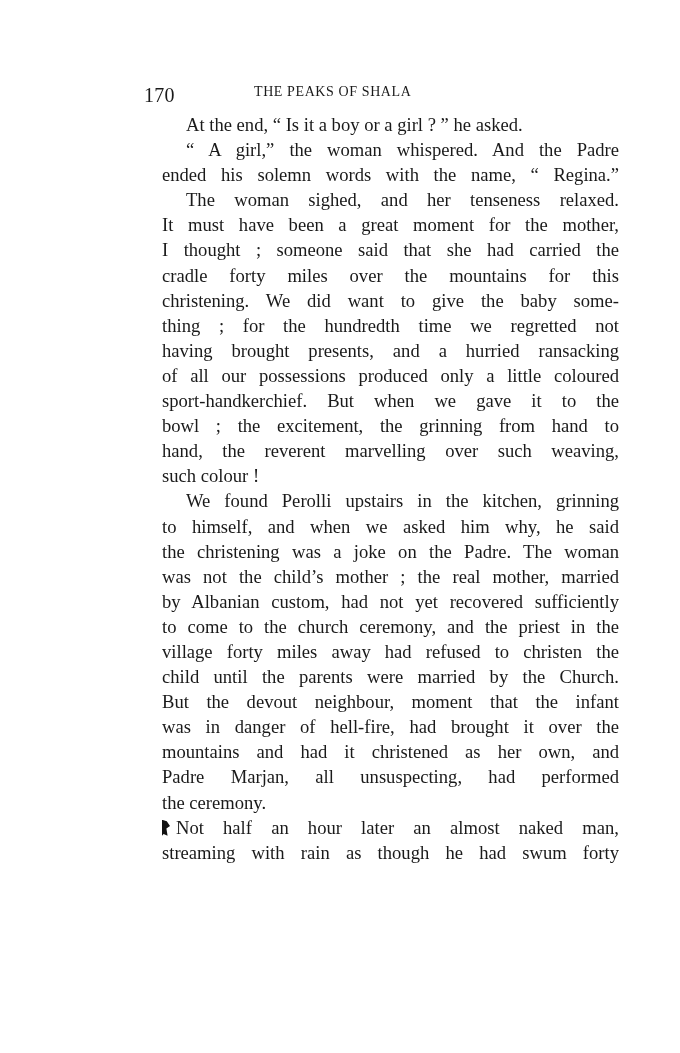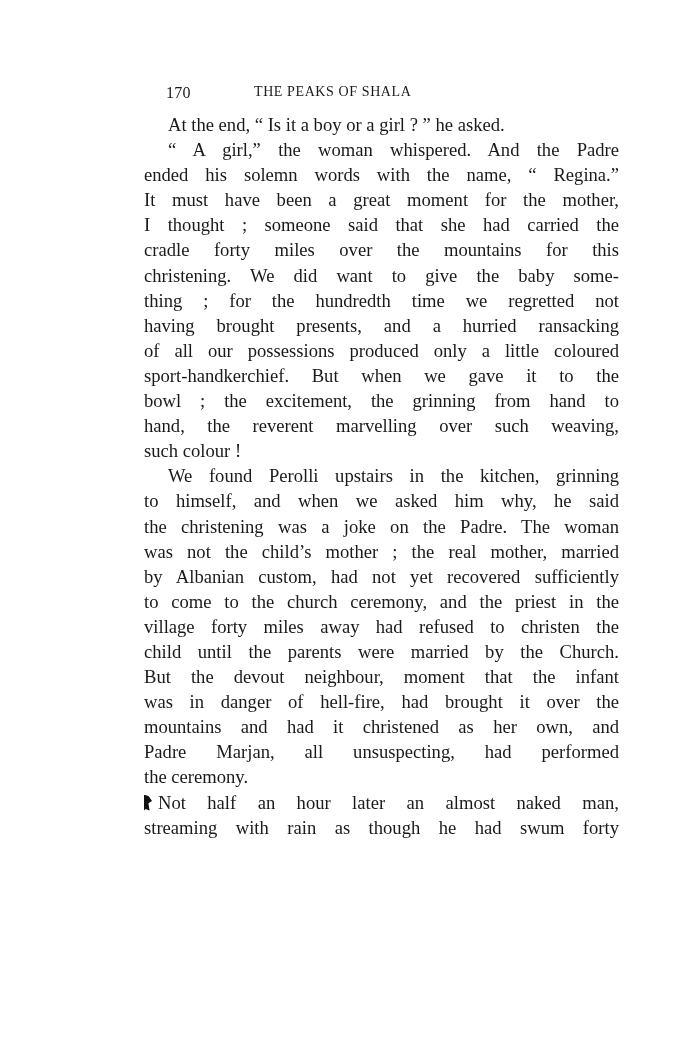--- a/index.html
+++ b/index.html
@@ -24,41 +24,41 @@
     .running-head {
       position: relative;
       height: 28px;
       font-size: 20px;
       letter-spacing: 0.3px;
     }
     .page-number {
       position: absolute;
       left: 0;
       top: 0;
-      font-size: 16px;
-      margin-left: 22px;
+      font-size: 20px;
     }
     .running-title {
       position: absolute;
       left: 110px;
       top: 0;
       font-size: 14px;
       letter-spacing: 0.6px;
     }
     .body-text {
       margin-top: 0;
       font-size: 18.6px;
       line-height: 25.1px;
     }
     .line {
       display: block;
       white-space: nowrap;
       text-align: justify;
       text-align-last: justify;
       height: 25.1px;
+      margin-left: 18px;
     }
     .line.indent {
       padding-left: 24px;
     }
     .line.last {
       text-align-last: left;
     }
     .mark {
       display: inline-block;
       width: 8px;
@@ -83,20 +83,21 @@
     <div>
       <span class="line indent last">At the end, “ Is it a boy or a girl ? ” he asked.</span>
     </div>
 
     <div>
       <span class="line indent">“ A girl,” the woman whispered.  And the Padre</span>
       <span class="line">ended his solemn words with the name, “ Regina.”</span>
     </div>
 
     <div>
+      <span class="line indent">The woman sighed, and her tenseness relaxed.</span>
       <span class="line">It must have been a great moment for the mother,</span>
       <span class="line">I thought ;  someone said that she had carried the</span>
       <span class="line">cradle forty miles over the mountains for this</span>
       <span class="line">christening.  We did want to give the baby some-</span>
       <span class="line">thing ;  for the hundredth time we regretted not</span>
       <span class="line">having brought presents, and a hurried ransacking</span>
       <span class="line">of all our possessions produced only a little coloured</span>
       <span class="line">sport-handkerchief.  But when we gave it to the</span>
       <span class="line">bowl ;  the excitement, the grinning from hand to</span>
       <span class="line">hand, the reverent marvelling over such weaving,</span>

